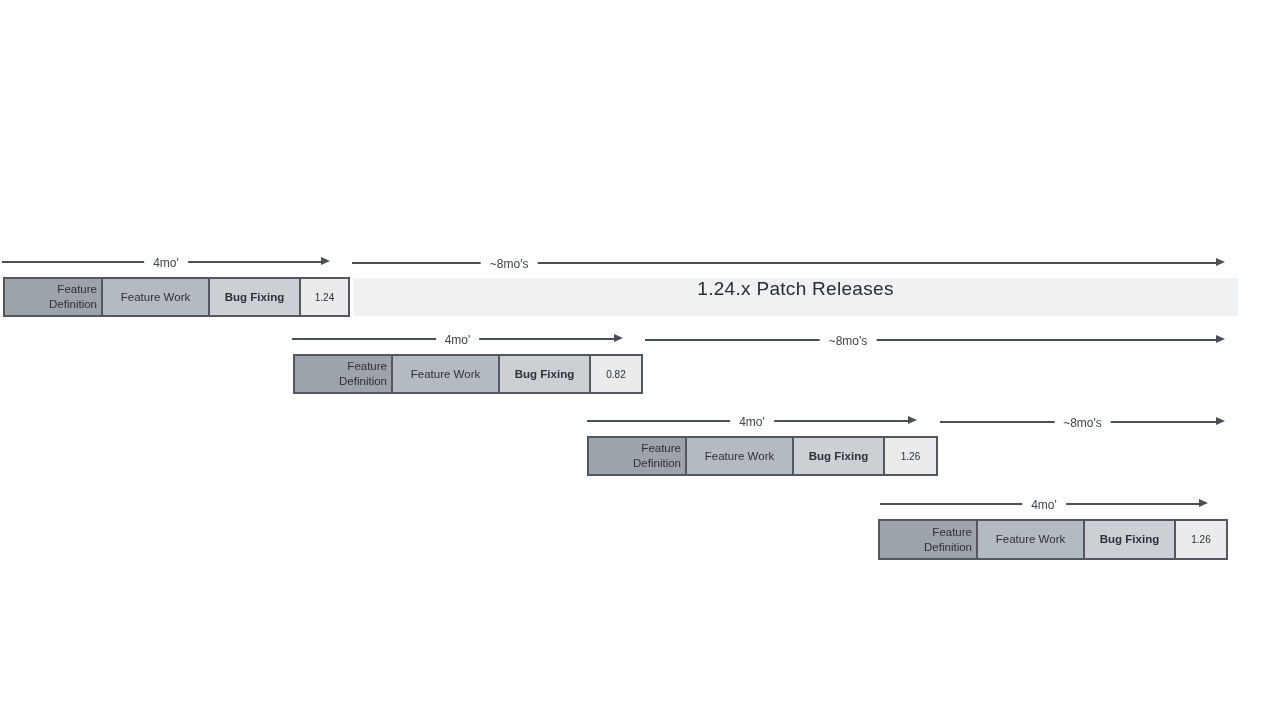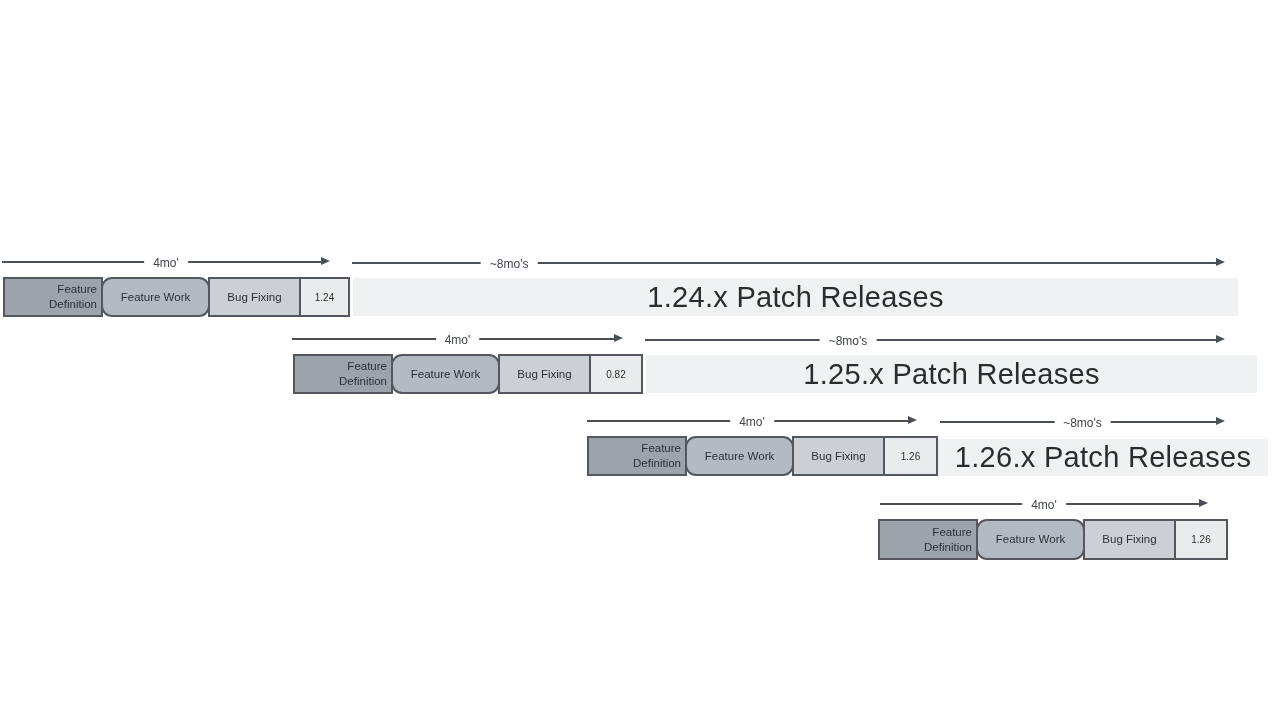--- a/index.html
+++ b/index.html
@@ -20,28 +20,28 @@
   }
   
   .boxes{position:absolute;display:flex;}
   .pbox{
     box-sizing:border-box;border:2px solid #54585e;
     display:flex;align-items:center;justify-content:center;text-align:center;
     font-size:11.5px;line-height:1.3;color:#2c3136;padding:0 4px;
   }
   .pbox + .pbox{margin-left:-2px;}
   .fd{width:100px;background:#9da3ab;text-align:right;}
-  .fw{width:109px;background:#b4bac1;border-radius:11px;}
-  .bf{width:93px;background:#ccd0d5;}
+  .fw{width:109px;background:#b4bac1;}
+  .bf{width:93px;background:#ccd0d5;font-weight:bold;}
   .ver{flex:1;min-width:50px;background:#e9ebec;font-size:10px;}
   
   .bar{
     position:absolute;background:#eff1f3;
-    display:flex;align-items:center;justify-content:center;
-    font-size:29px;color:#292d32;white-space:nowrap;letter-spacing:0.3px;
+    display:flex;justify-content:center;
+    font-size:19px;color:#292d32;white-space:nowrap;letter-spacing:0.3px;
   }
   
   .r1-a4{left:2px;  top:261px;width:328px;}
   .r1-bx{left:3px;  top:277px;width:347px;height:40px;}
   .r1-a8{left:352px;top:262px;width:873px;}
   .r1-a8 .alabel{left:18%;}
   .r1-bar{left:353px;top:278px;width:885px;height:38px;}
 
   .r2-a4{left:292px;top:338px;width:331px;}
   .r2-bx{left:293px;top:354px;width:350px;height:40px;}
@@ -94,43 +94,37 @@
     <div class="pbox fd">Feature Definition</div>
     <div class="pbox fw">Feature Work</div>
     <div class="pbox bf">Bug Fixing</div>
     <div class="pbox ver">0.82</div>
   </div>
   <div class="arrow r2-a8">
     <div class="line"></div>
     <div class="head"></div>
     <span class="alabel">~8mo's</span>
   </div>
-  <div class="bar r2-bar">
-    <span>1.25.x Patch Releases</span>
-  </div>
 
   <div class="arrow a4 r3-a4">
     <div class="line"></div>
     <div class="head"></div>
     <span class="alabel">4mo'</span>
   </div>
   <div class="boxes r3-bx">
     <div class="pbox fd">Feature Definition</div>
     <div class="pbox fw">Feature Work</div>
     <div class="pbox bf">Bug Fixing</div>
     <div class="pbox ver">1.26</div>
   </div>
   <div class="arrow r3-a8">
     <div class="line"></div>
     <div class="head"></div>
     <span class="alabel">~8mo's</span>
   </div>
-  <div class="bar r3-bar">
-    <span>1.26.x Patch Releases</span>
-  </div>
 
   <div class="arrow a4 r4-a4">
     <div class="line"></div>
     <div class="head"></div>
     <span class="alabel">4mo'</span>
   </div>
   <div class="boxes r4-bx">
     <div class="pbox fd">Feature Definition</div>
     <div class="pbox fw">Feature Work</div>
     <div class="pbox bf">Bug Fixing</div>

